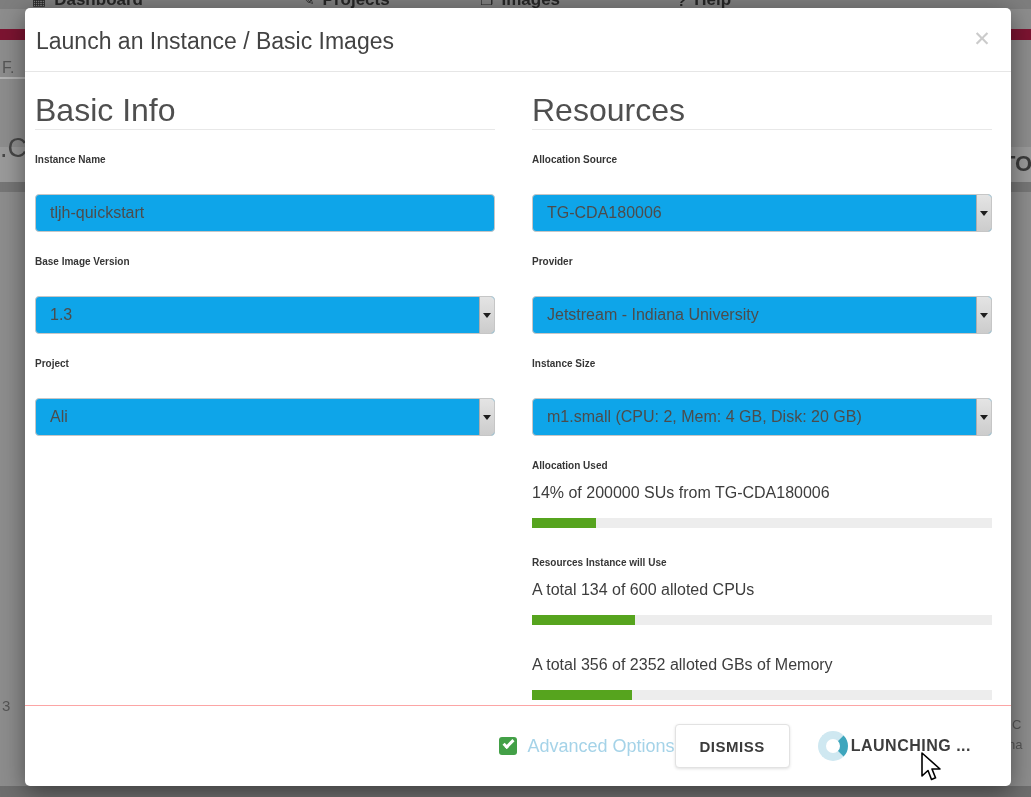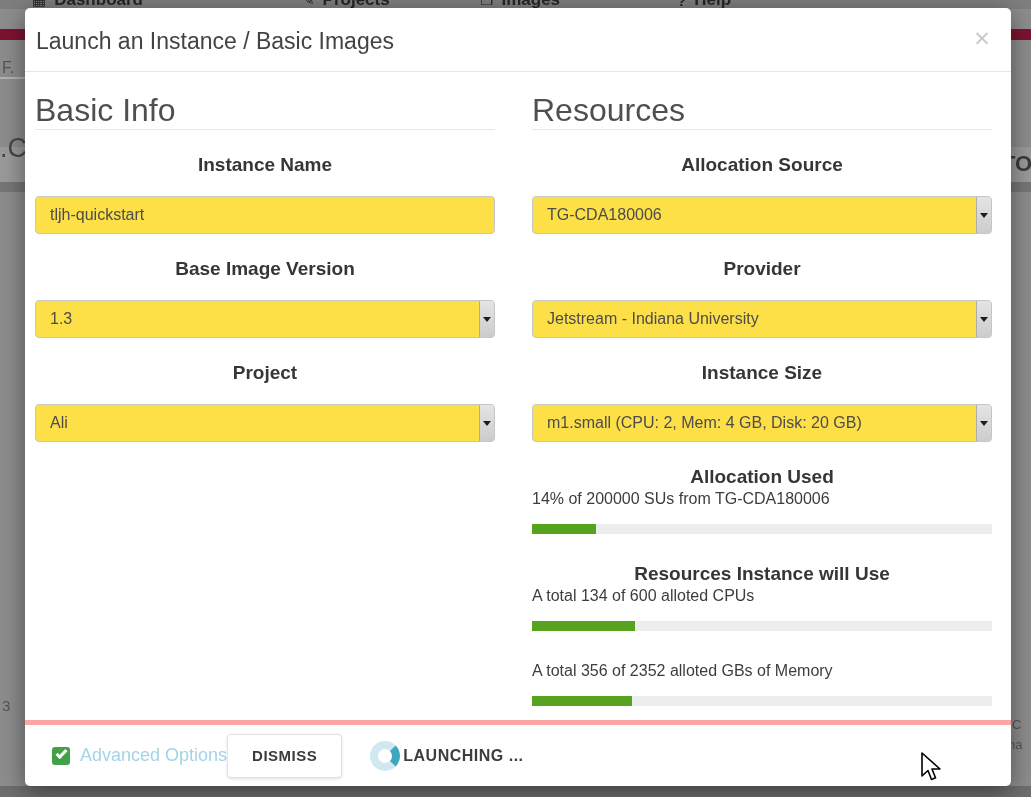--- a/index.html
+++ b/index.html
@@ -52,45 +52,45 @@
 
   .modal-body {
     flex:1 1 auto; padding:0 19px 0 10px;
     display:grid; grid-template-columns:1fr 1fr; column-gap:37px;
     align-content:start;
   }
   .col-heading {
     margin-top:20px; font-size:32px; font-weight:400; color:#4f4f4f;
     border-bottom:1px solid #e8e8e8;
   }
-  .field-label { margin-top:24px; font-size:19px; font-weight:700; color:#363636;text-align:center; }
+  .field-label { margin-top:24px; font-size:10px; font-weight:700; color:#363636; }
   .text-input, .selectbox {
-    margin-top:20px; height:38px; width:100%;
-    background:#fde047; border:1px solid #c6c6c6; border-radius:4px;
+    margin-top:29px; height:38px; width:100%;
+    background:#0ea5e9; border:1px solid #c6c6c6; border-radius:4px;
     font-size:16px; color:#4c4c4c;
   }
   .text-input { padding:0 14px; outline:none; font-family:inherit; }
   .selectbox { position:relative; display:flex; align-items:center; padding:0 24px 0 14px; cursor:pointer; }
   .select-value { white-space:nowrap; overflow:hidden; }
   .caret-strip {
     position:absolute; right:0; top:0; bottom:0; width:15px;
     border-left:1px solid #adadad; background:linear-gradient(#e4e4e4,#cccccc);
     border-radius:0 3px 3px 0; display:flex; align-items:center; justify-content:center;
   }
   .caret { width:0; height:0; border-left:4px solid transparent;
            border-right:4px solid transparent; border-top:5px solid #1d1d1d; }
 
-  .usage-text { margin-top:2px; font-size:16px; color:#3d3d3d; }
+  .usage-text { margin-top:13px; font-size:16px; color:#3d3d3d; }
   .progress-track { margin-top:16px; height:10px; background:#ededed; width:100%; }
   .progress-fill  { height:100%; background:#56a41e; }
   .gap-lg { margin-top:31px; }
 
   .modal-footer {
-    flex:0 0 auto; height:66px; border-top:5px solid #fca5a5;
-    display:flex; align-items:center; justify-content:flex-start;
+    flex:0 0 auto; height:81px; border-top:1px solid #fca5a5;
+    display:flex; align-items:center; justify-content:flex-end;
     padding:0 40px 0 27px;
   }
   .adv { display:flex; align-items:center; gap:10px; cursor:pointer;
          font-size:18px; color:#a5d3e8; }
   .check-icon { position:relative; width:18px; height:18px; background:#43a047; border-radius:3px; }
   .check-mark {
     position:absolute; left:4px; top:3px; width:11px; height:6px;
     border-left:3px solid #fff; border-bottom:3px solid #fff;
     transform:rotate(-45deg); transform-origin:center;
   }

